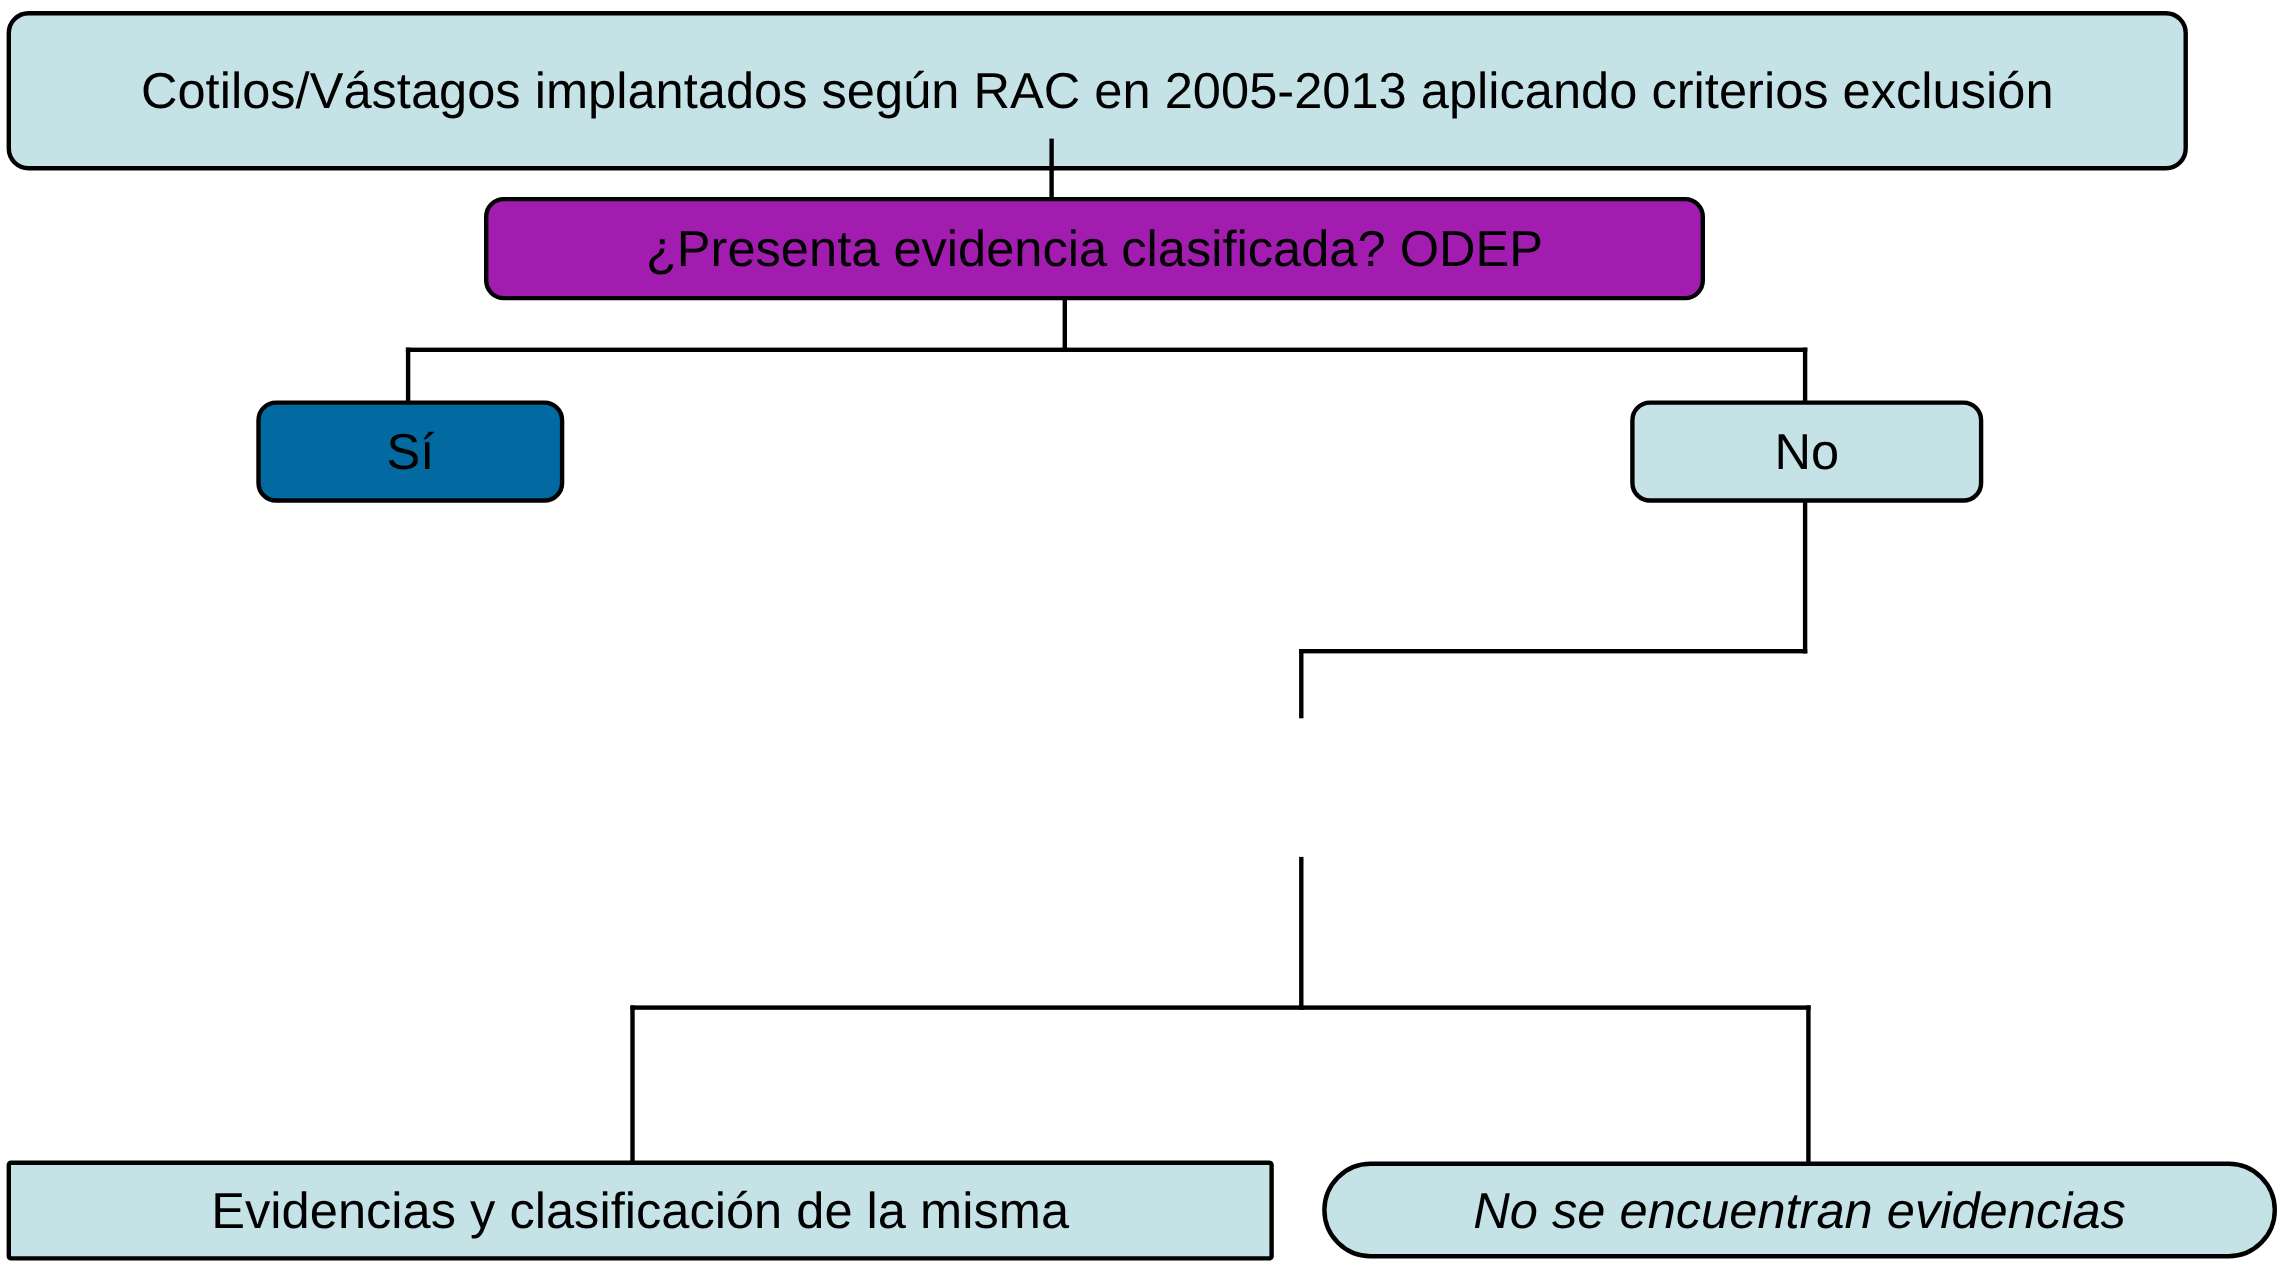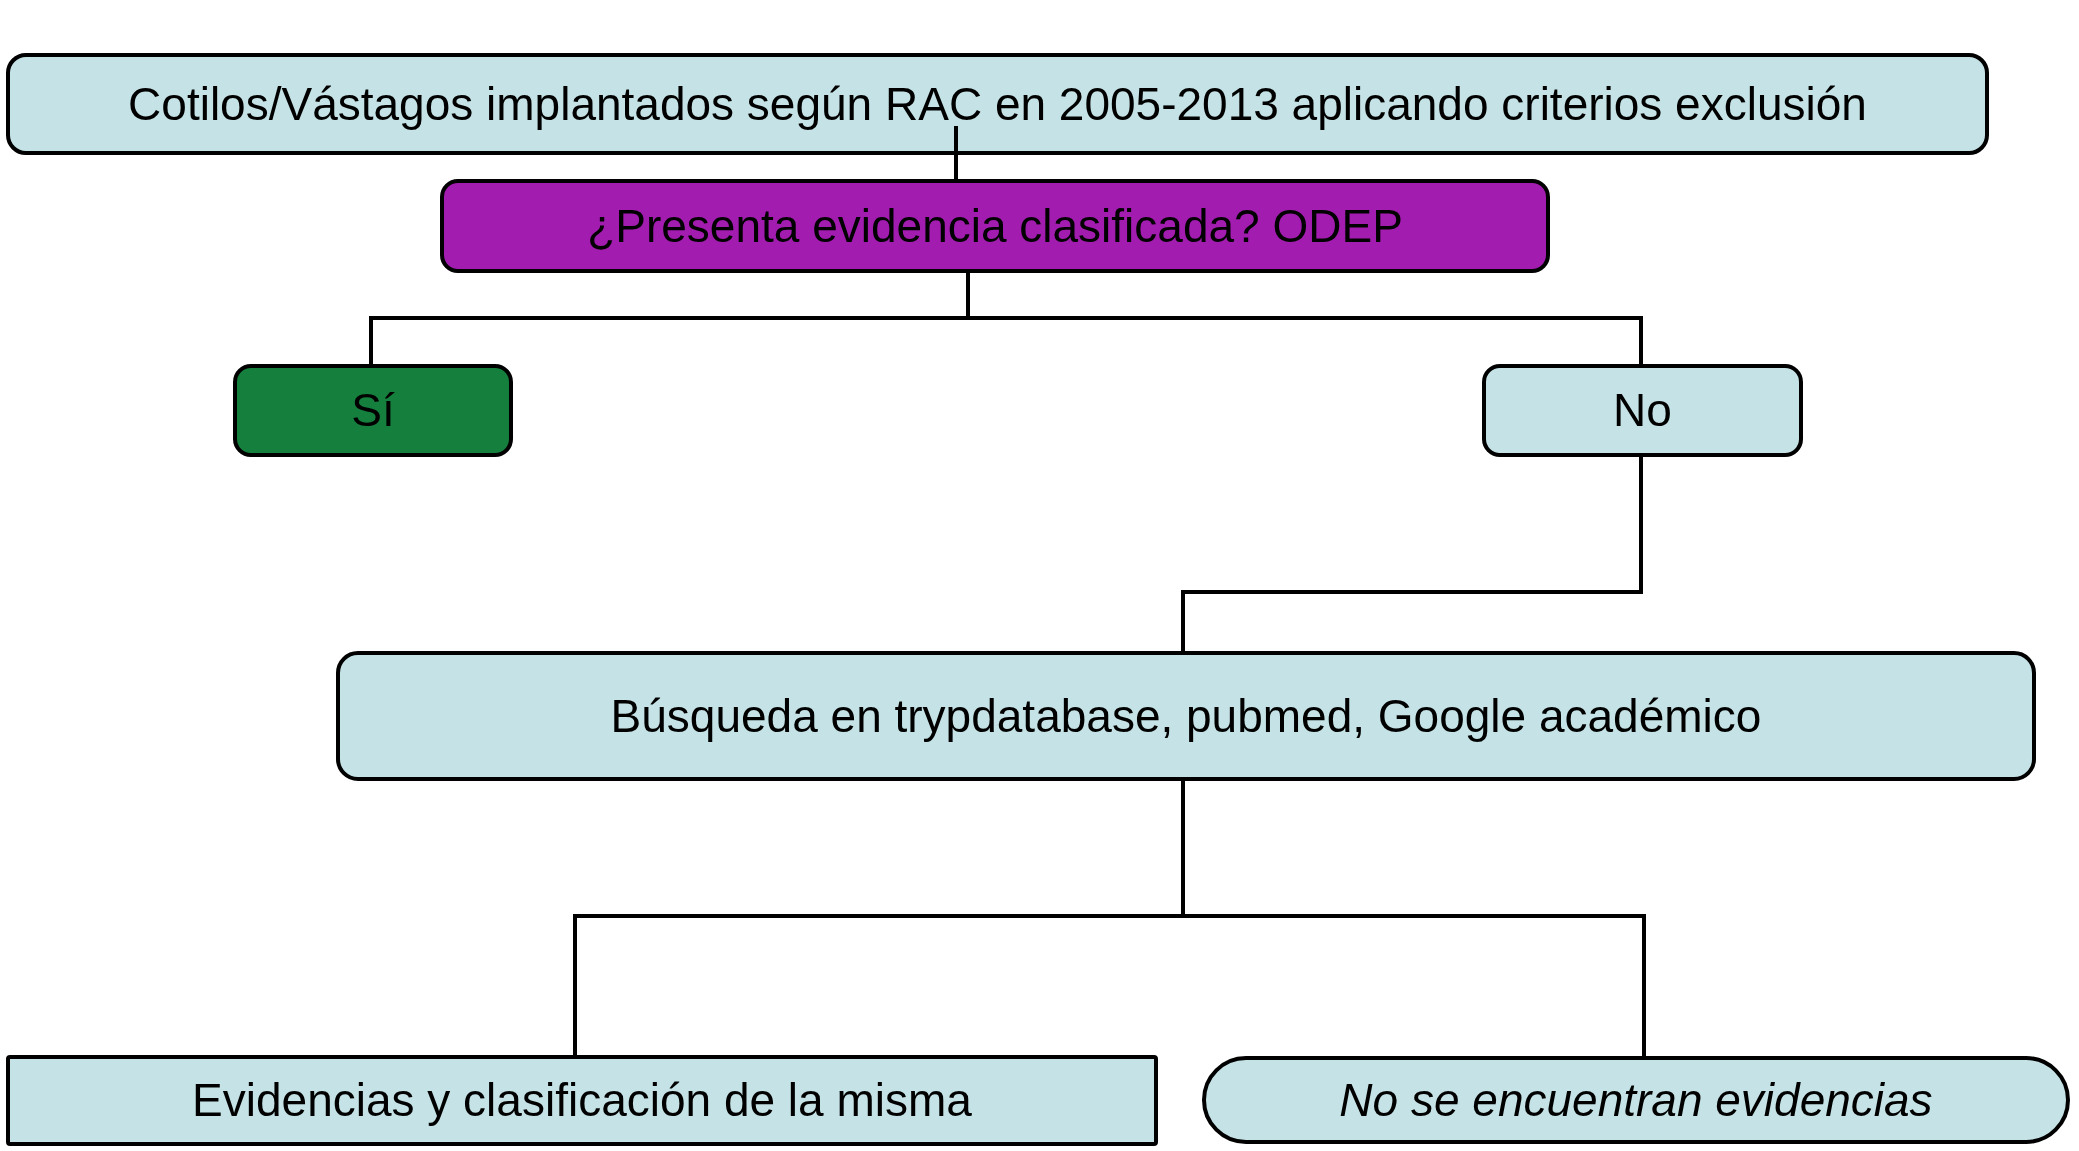--- a/index.html
+++ b/index.html
@@ -27,21 +27,21 @@
     font-size: 46px;
     color: #000000;
     padding: 0 20px;
     line-height: 1.15;
   }
   .line {
     position: absolute;
     background: #000000;
   }
   
-  .n-start    { left: 6px;    top: 10px;   width: 1983px; height: 102px; border-radius: 20px; margin-top: 43px; }
+  .n-start    { left: 6px;    top: 10px;   width: 1983px; height: 145px; border-radius: 20px; }
   .n-question { left: 440px;  top: 179px;  width: 1110px; height: 94px;  border-radius: 18px; }
   .n-yes      { left: 233px;  top: 364px;  width: 280px;  height: 93px;  border-radius: 18px; }
   .n-no       { left: 1482px; top: 364px;  width: 321px;  height: 93px;  border-radius: 18px; }
   .n-search   { left: 336px;  top: 651px;  width: 1700px; height: 130px; border-radius: 22px; }
   .n-found    { left: 6px;    top: 1055px; width: 1152px; height: 91px;  border-radius: 4px; }
   .n-notfound { left: 1202px; top: 1056px; width: 868px;  height: 88px;  border-radius: 44px; font-style: italic; }
   
   .e1  { left: 954px;  top: 126px; width: 4px;    height: 57px;  }
   .e2  { left: 966px;  top: 270px; width: 4px;    height: 50px;  }
   .e3  { left: 369px;  top: 316px; width: 1274px; height: 4px;   }
@@ -64,29 +64,28 @@
 
   <div class="line e1" style="background: rgb(0, 0, 0);"></div>
 
   <div class="node n-question" style="background: #a21caf; border-color: rgb(0, 0, 0); color: rgb(0, 0, 0);">¿Presenta evidencia clasificada? ODEP</div>
 
   <div class="line e2" style="background: rgb(0, 0, 0);"></div>
   <div class="line e3" style="background: rgb(0, 0, 0);"></div>
   <div class="line e4" style="background: rgb(0, 0, 0);"></div>
   <div class="line e5" style="background: rgb(0, 0, 0);"></div>
 
-  <div class="node n-yes" style="background: #15803d; border-color: rgb(0, 0, 0); color: rgb(0, 0, 0);">Sí</div>
+  <div class="node n-yes" style="background: #0369a1; border-color: rgb(0, 0, 0); color: rgb(0, 0, 0);">Sí</div>
 
   <div class="node n-no" style="background: rgb(197, 227, 230); border-color: rgb(0, 0, 0); color: rgb(0, 0, 0);">No</div>
 
   <div class="line e6" style="background: rgb(0, 0, 0);"></div>
   <div class="line e7" style="background: rgb(0, 0, 0);"></div>
   <div class="line e8" style="background: rgb(0, 0, 0);"></div>
 
-  <div class="node n-search" style="background: rgb(197, 227, 230); border-color: rgb(0, 0, 0); color: rgb(0, 0, 0);">Búsqueda en trypdatabase, pubmed, Google académico</div>
 
   <div class="line e9" style="background: rgb(0, 0, 0);"></div>
   <div class="line e10" style="background: rgb(0, 0, 0);"></div>
   <div class="line e11" style="background: rgb(0, 0, 0);"></div>
   <div class="line e12" style="background: rgb(0, 0, 0);"></div>
 
   <div class="node n-found" style="background: rgb(197, 227, 230); border-color: rgb(0, 0, 0); color: rgb(0, 0, 0);">Evidencias y clasificación de la misma</div>
 
   <div class="node n-notfound" style="background: rgb(197, 227, 230); border-color: rgb(0, 0, 0); color: rgb(0, 0, 0);">No se encuentran evidencias</div>
 

